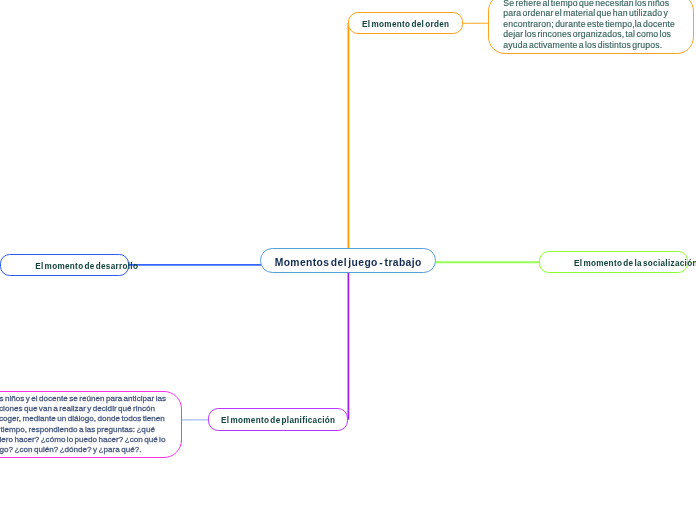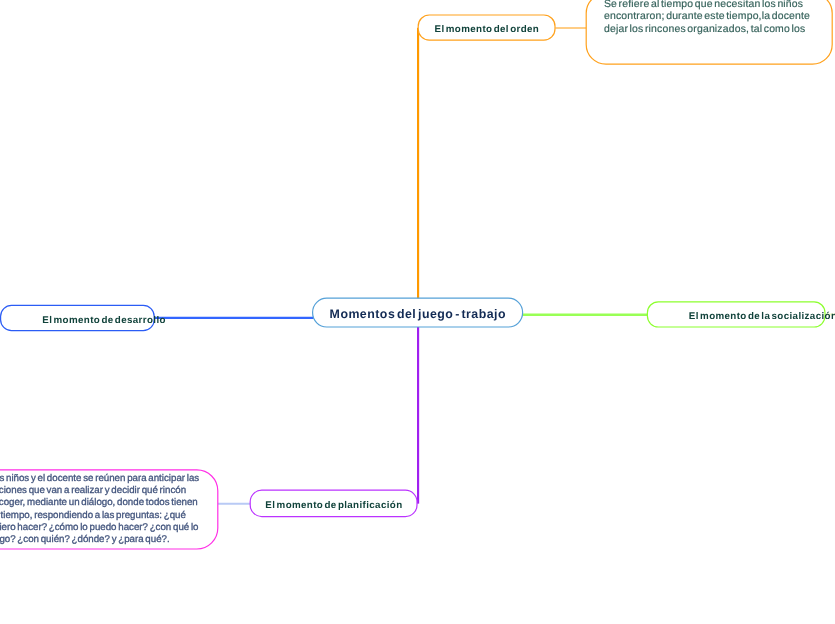--- a/index.html
+++ b/index.html
@@ -65,22 +65,24 @@
   </div>
   <div class="node node-socializacion">
     <span>El momento de la socialización</span>
   </div>
   <div class="node node-planificacion">
     <span>El momento de planificación</span>
   </div>
 
   <div class="tbox tbox-orden">
     <span class="ln">Se refiere al tiempo que necesitan los niños</span>
+    <span class="ln">para ordenar el material que han utilizado y</span>
     <span class="ln">encontraron; durante este tiempo,la docente</span>
     <span class="ln">dejar los rincones organizados, tal como los</span>
+    <span class="ln">ayuda activamente a los distintos grupos.</span>
   </div>
   <div class="tbox tbox-plan">
     <span class="ln">Los niños y el docente se reúnen para anticipar las</span>
     <span class="ln">acciones que van a realizar y decidir qué rincón</span>
     <span class="ln">escoger, mediante un diálogo, donde todos tienen</span>
     <span class="ln">su tiempo, respondiendo a las preguntas: ¿qué</span>
     <span class="ln">quiero hacer? ¿cómo lo puedo hacer? ¿con qué lo</span>
     <span class="ln">hago? ¿con quién? ¿dónde? y ¿para qué?.</span>
   </div>
 

